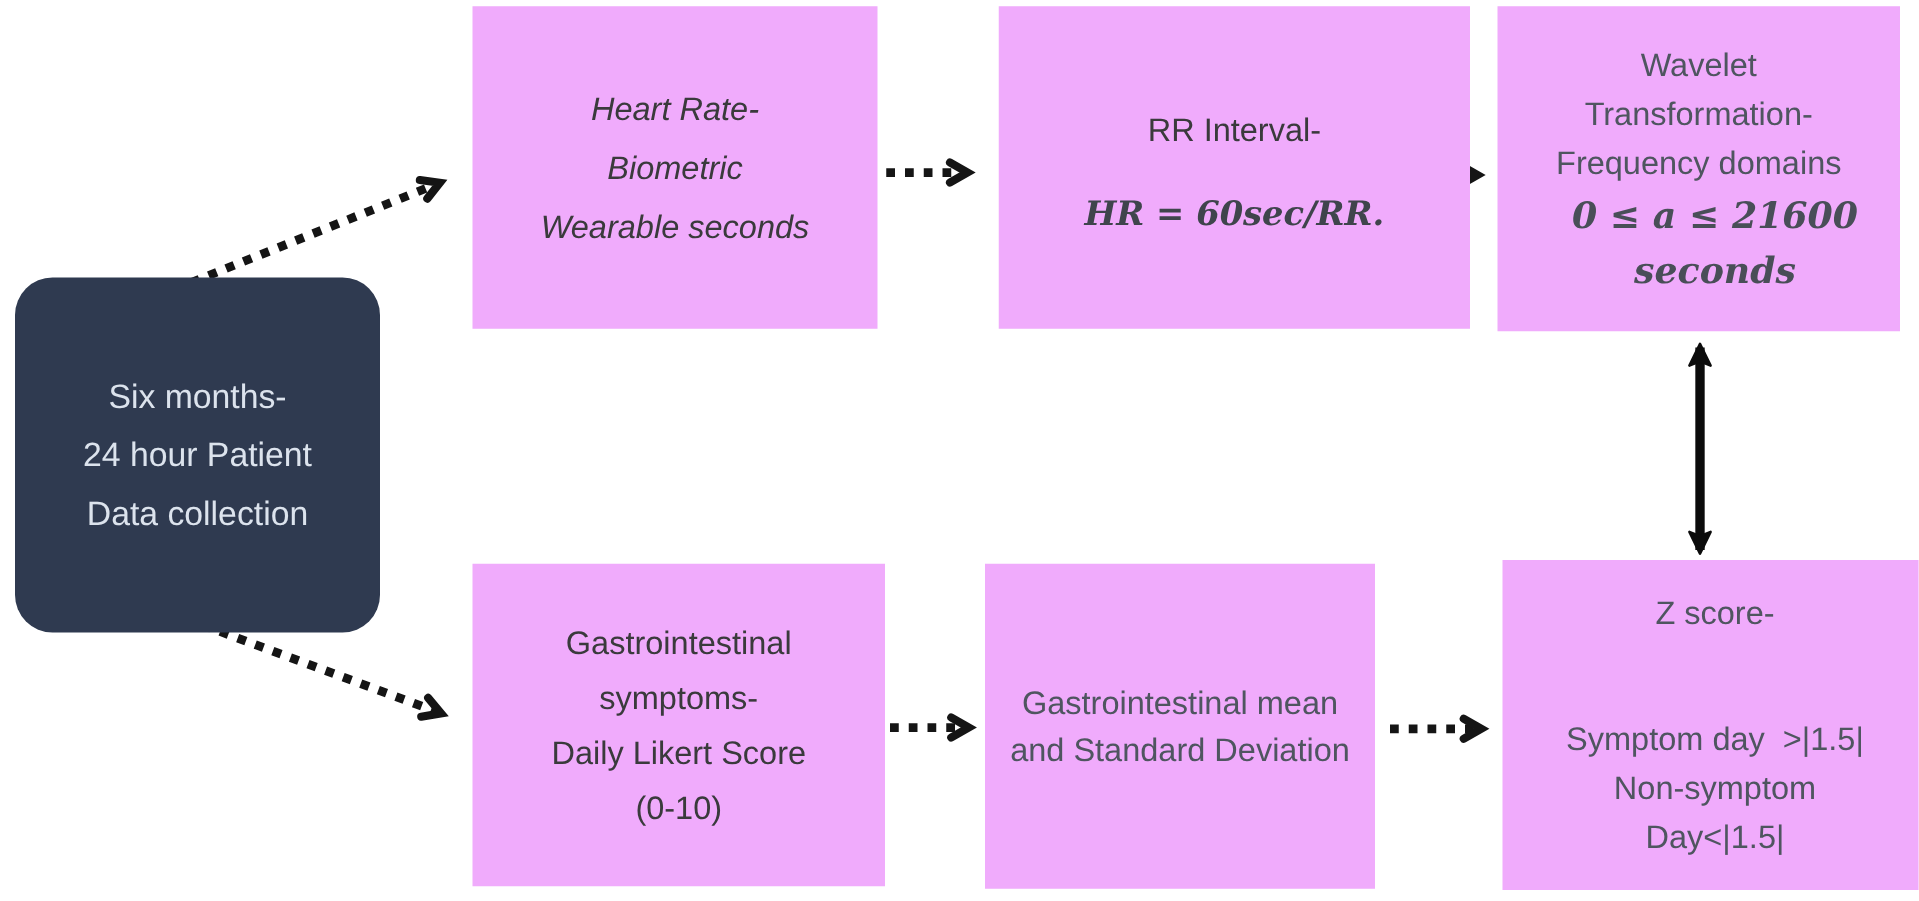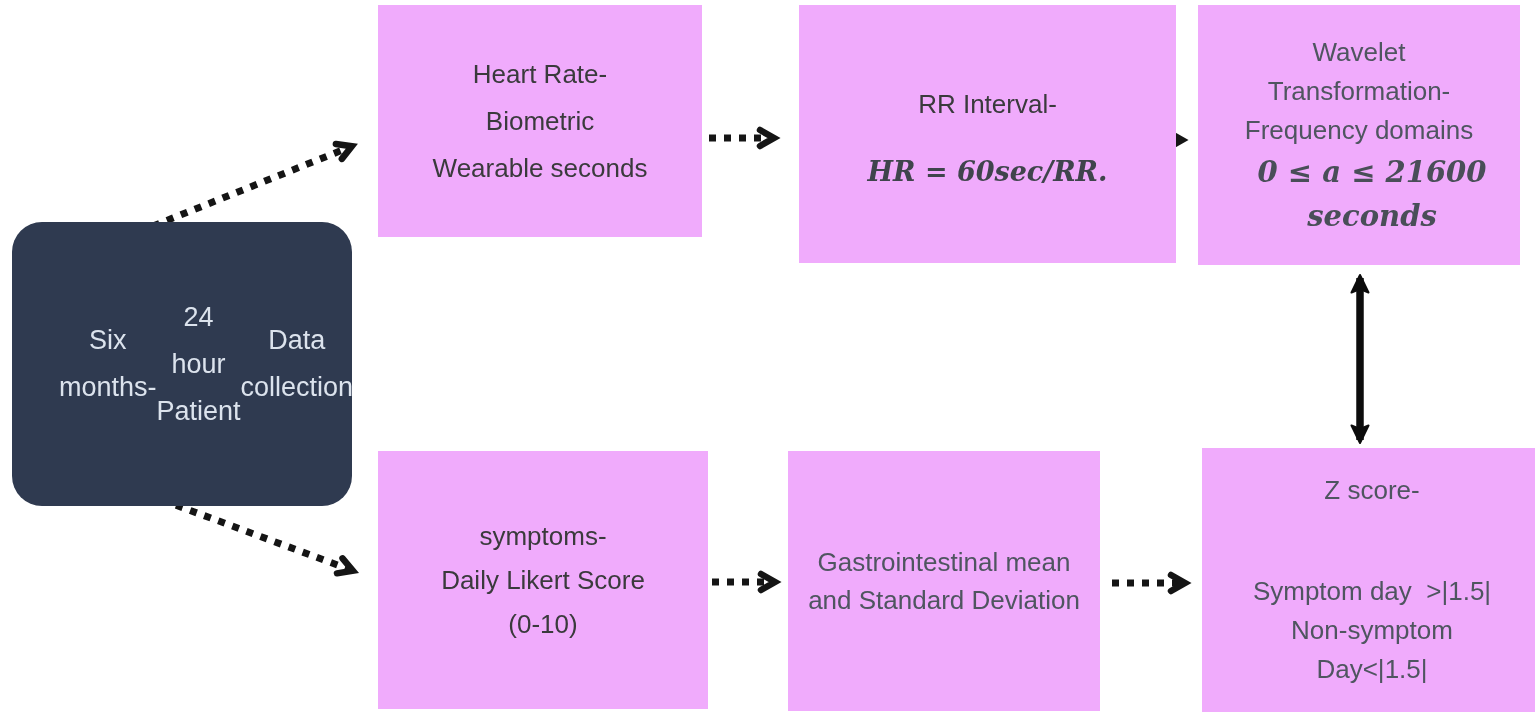--- a/index.html
+++ b/index.html
@@ -8,25 +8,24 @@
     width:1535px;height:721px;
     background:#ffffff;
     font-family:"Liberation Sans", sans-serif;
     overflow:hidden;
   }
   .node-dark{
     position:absolute;
     left:12px;top:222px;width:292px;height:284px;
     background:#2F3A50;
     border-radius:30px;
-    display:flex;flex-direction:row;align-items:center;justify-content:center;
+    display:flex;flex-direction:column;align-items:center;justify-content:center;
     color:#DCE3ED;
     font-size:27px;
     text-align:center;
-    padding-left:48px;
   }
   .node-dark .line{line-height:47px;}
   .box{
     position:absolute;
     background:#f0abfc;
     display:flex;flex-direction:column;align-items:center;justify-content:center;
     text-align:center;
   }
   .box .line{font-size:26px;}
   .txt-dark{color:#3A3A3C;}
@@ -38,21 +37,21 @@
   .formula{
     font-family:"DejaVu Serif", serif;
     font-style:italic;
     font-weight:bold;
     color:#3F444C;
   }
   .formula-rr{font-size:27px;margin-top:28px;}
   .formula-wavelet{font-size:29px;line-height:44px;color:#494E58;padding-left:26px;}
   .spacer-z{height:40px;}
   .prewrap{white-space:pre-wrap;margin-top:22px;}
-  #box-heart{left:378px;top:5px;width:324px;height:232px;}
+  #box-heart{left:378px;top:5px;width:324px;height:258px;font-style:italic;}
   #box-rr{left:789px;top:5px;width:377px;height:258px;margin-left:10px;}
   #box-wavelet{left:1198px;top:5px;width:322px;height:260px;}
   #box-gi-symptoms{left:378px;top:451px;width:330px;height:258px;}
   #box-gi-stats{left:788px;top:451px;width:312px;height:260px;}
   #box-zscore{left:1202px;top:448px;width:340px;height:264px;}
   svg.arrows{
     position:absolute;left:0;top:0;
     pointer-events:none;
   }
 </style>
@@ -97,20 +96,21 @@
   </div>
 
   <div class="box lh-tight txt-gray" id="box-wavelet">
     <div class="line">Wavelet</div>
     <div class="line">Transformation-</div>
     <div class="line">Frequency domains</div>
     <div class="formula formula-wavelet">0 ≤ a ≤ 21600 seconds</div>
   </div>
 
   <div class="box lh-mid txt-dark" id="box-gi-symptoms">
+    <div class="line">Gastrointestinal</div>
     <div class="line">symptoms-</div>
     <div class="line">Daily Likert Score</div>
     <div class="line">(0-10)</div>
   </div>
 
   <div class="box lh-xtight txt-gray" id="box-gi-stats">
     <div class="line">Gastrointestinal mean</div>
     <div class="line">and Standard Deviation</div>
   </div>
 

